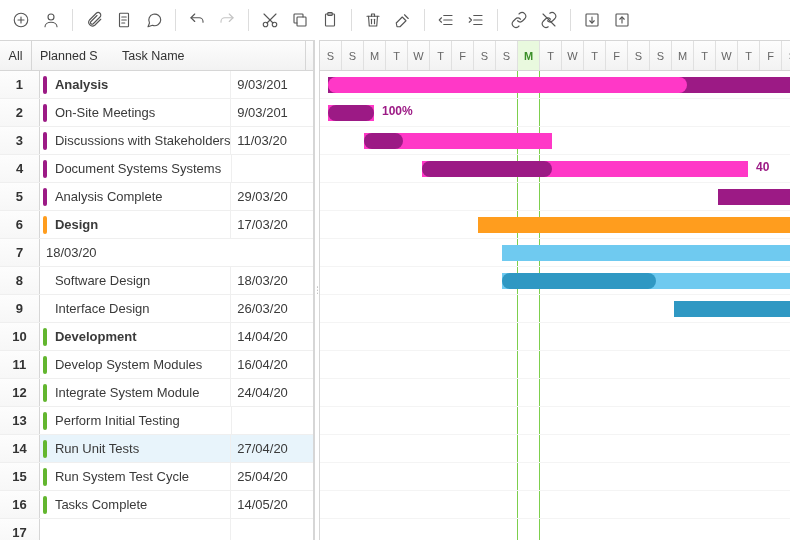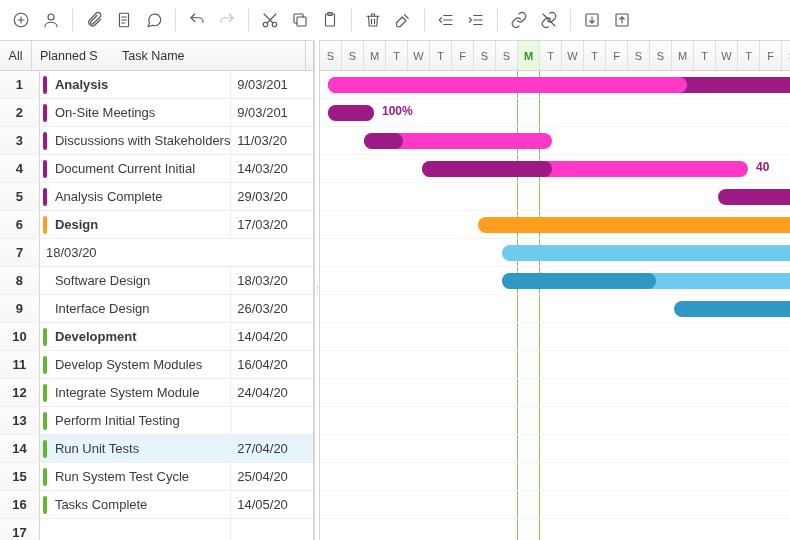--- a/index.html
+++ b/index.html
@@ -164,21 +164,21 @@
   }
   .gantt-row {
     height: 28px;
     border-bottom: 1px solid #f4f4f4;
     position: relative;
   }
   .gbar {
     position: absolute;
     top: 6px;
     height: 16px;
-    border-radius: 8px;
+    border-radius: 0;
   }
   .gbar-fill {
     height: 100%;
     border-radius: 8px;
   }
   .gbar-label {
     position: absolute;
     left: calc(100% + 8px);
     top: -1px;
     font-size: 12px;
@@ -350,23 +350,22 @@
           <div class="gc gc-1">
             <div class="bar-chip" style="background: rgb(156, 26, 133);"></div>
             <span class="task-name">Discussions with Stakeholders</span>
           </div>
           <div class="gc gc-2">11/03/20</div>
         </div>
         <div class="grid-row">
           <div class="gc gc-0">4</div>
           <div class="gc gc-1">
             <div class="bar-chip" style="background: rgb(156, 26, 133);"></div>
-            <span class="task-name">Document Current Initial</span>
-          </div>
-          <div class="gc gc-2">14/03/20</div>
+            <span class="task-name">Document Systems Systems</span>
+          </div>
         </div>
         <div class="grid-row">
           <div class="gc gc-0">5</div>
           <div class="gc gc-1">
             <div class="bar-chip" style="background: rgb(156, 26, 133);"></div>
             <span class="task-name">Analysis Complete</span>
           </div>
           <div class="gc gc-2">29/03/20</div>
         </div>
         <div class="grid-row bold">

